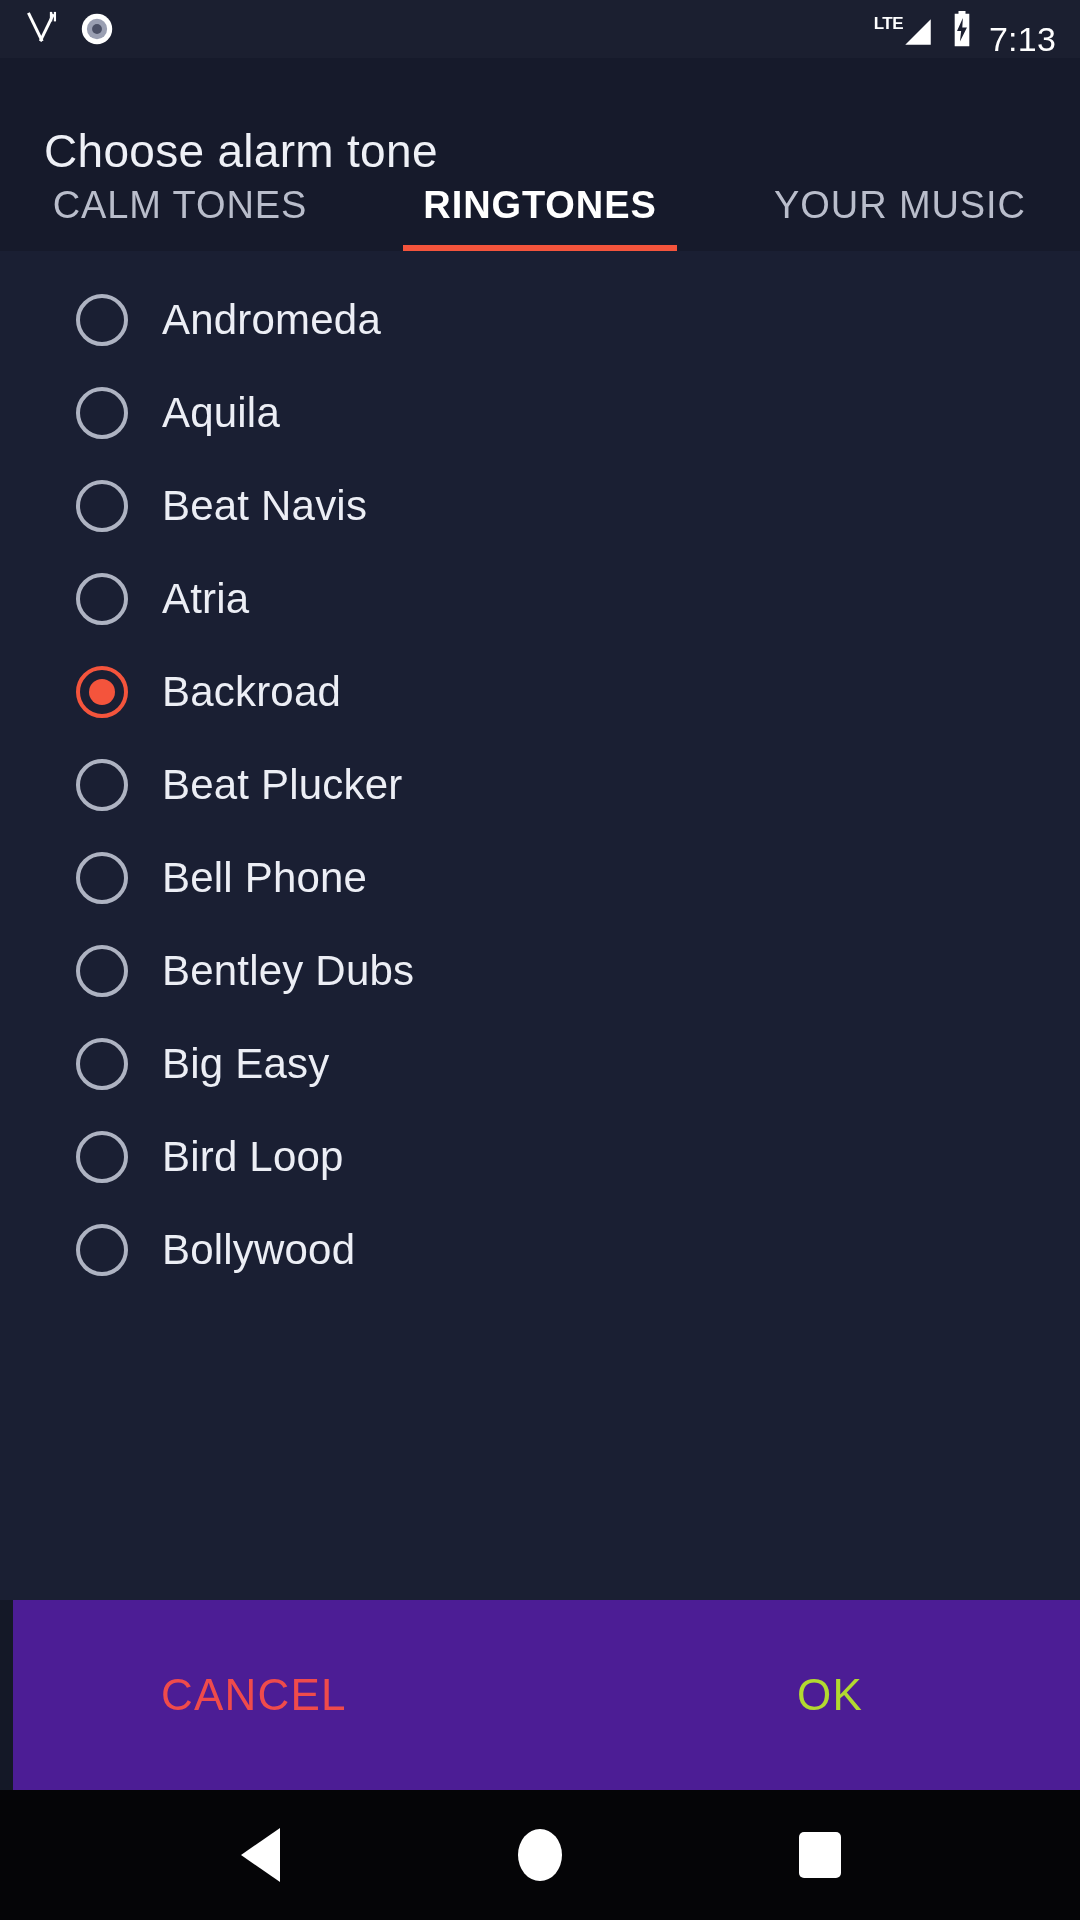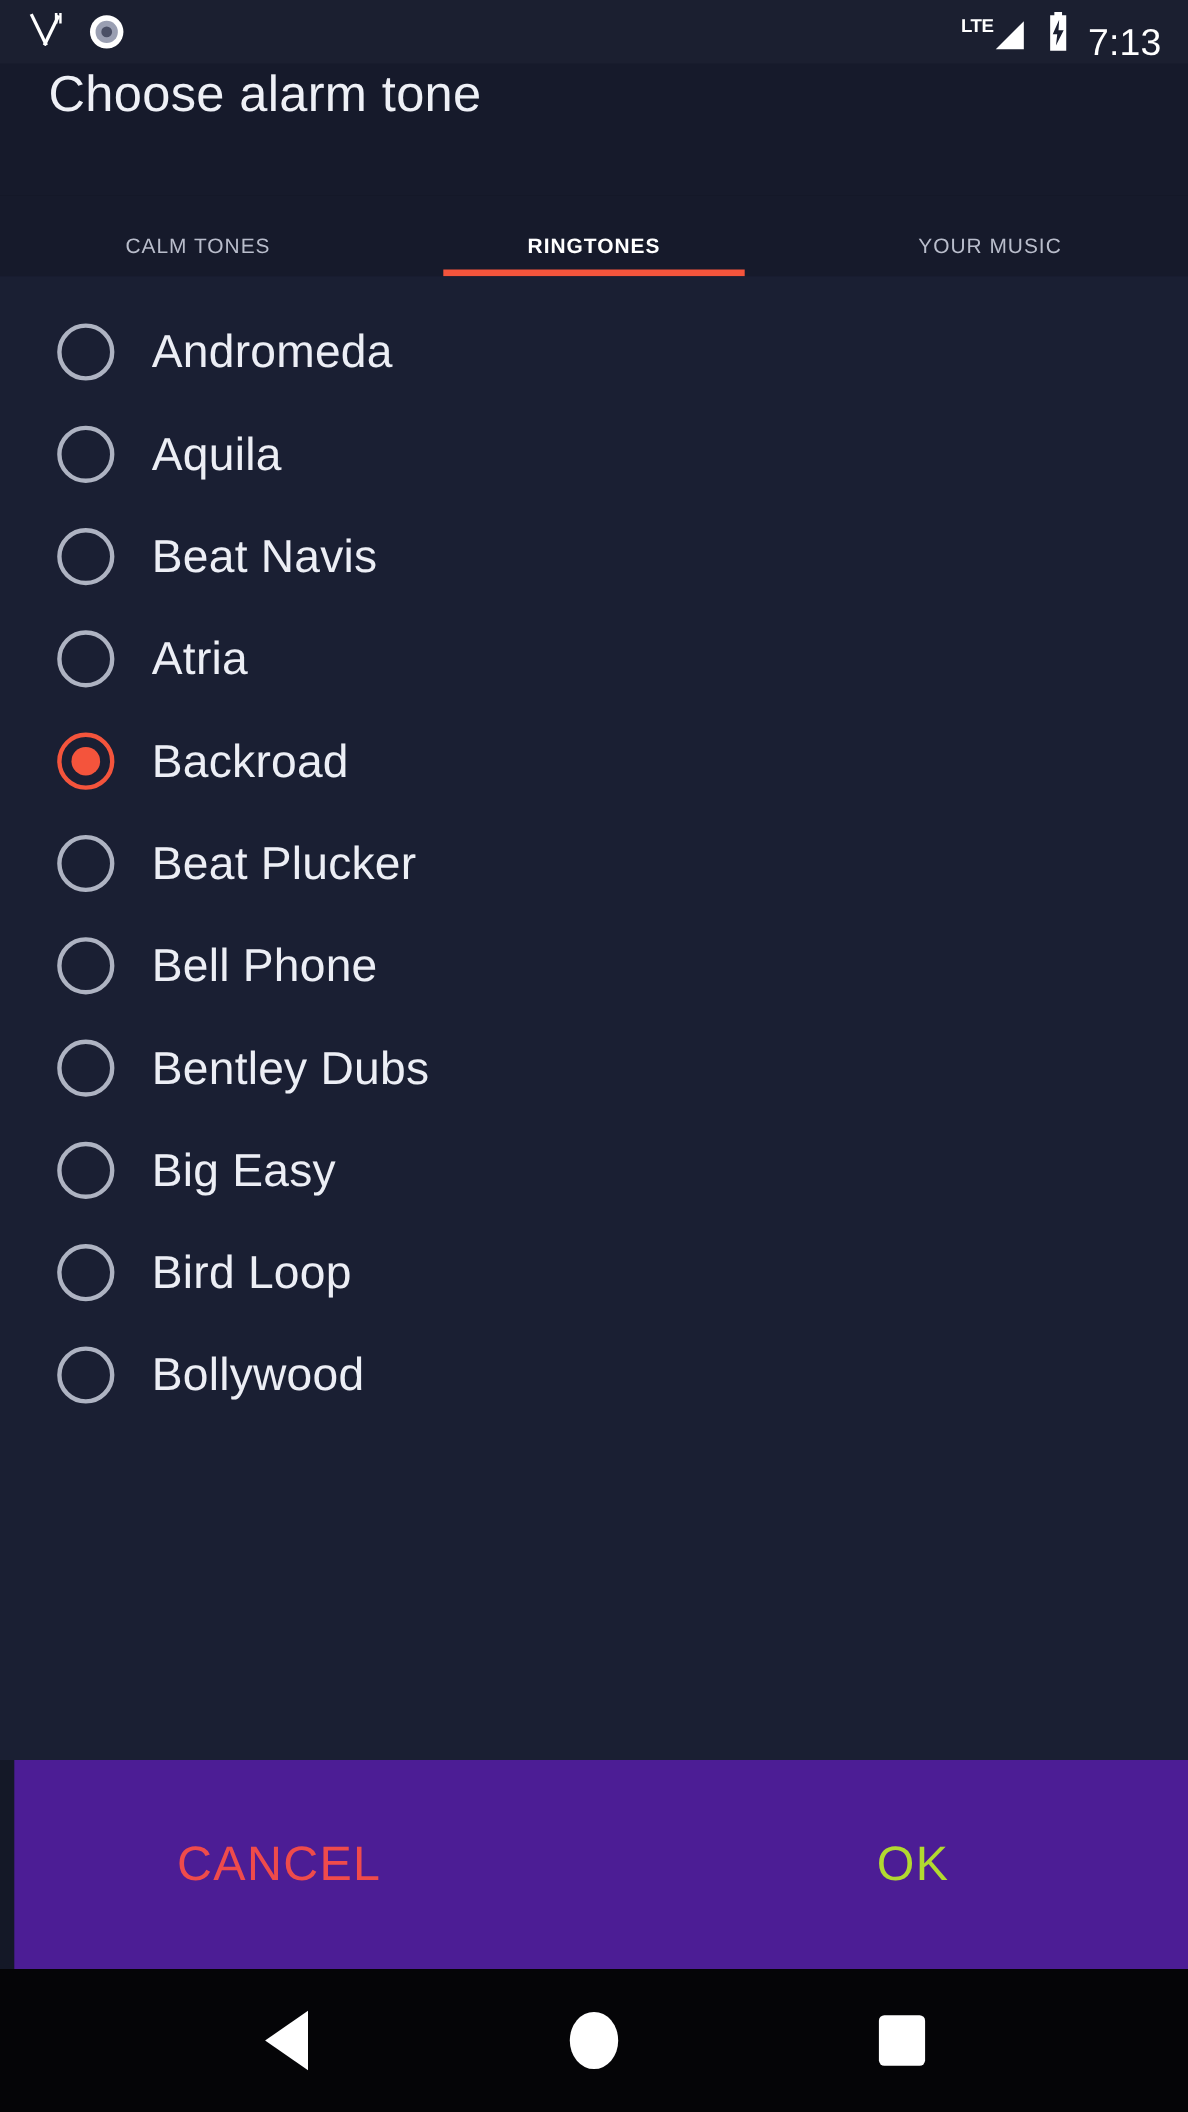--- a/index.html
+++ b/index.html
@@ -39,21 +39,21 @@
   .icon-battery { width:26px; height:38px; display:block; }
   .sb-time {
     color:#ffffff; font-size:34px; font-weight:400;
     letter-spacing:0.2px; line-height:1;margin-top:20px;
   }
 
   
   #header {
     flex:0 0 120px;
     background:#161a2b;
-    display:flex; align-items:flex-start;
+    display:flex; align-items:flex-end;
     padding-left:44px;
   }
   #page-title {
     color:#eef0f6;
     font-size:46px;
     font-weight:300;
     letter-spacing:0.3px;
   }
 
   
@@ -64,25 +64,24 @@
     position:relative;
   }
   .tab {
     flex:1;
     display:flex; align-items:flex-start; justify-content:center;
     padding-top:6px;
     cursor:pointer;
     position:relative;
   }
   .tab-label {
-    font-size:19px;
+    font-size:38px;
     letter-spacing:0.9px;
     color:#b9bdcb;
     font-weight:400;
-    margin-top:30px;
   }
   .tab.active .tab-label {
     color:#ffffff;
     font-weight:700;
   }
   .tab-indicator {
     position:absolute;
     bottom:0; left:12%; width:76%;
     height:6px;
     background:#f4543c;
@@ -91,21 +90,21 @@
   
   #tone-list {
     flex:1 1 auto;
     background:#1a1f33;
     overflow:hidden;
     padding-top:22px;
   }
   .tone-row {
     height:93px;
     display:flex; align-items:center;
-    padding-left:52px;
+    padding-left:76px;
     cursor:pointer;
   }
   .radio {
     width:52px; height:52px;
     border-radius:50%;
     border:4px solid #aeb3c2;
     flex:0 0 52px;
     position:relative;
     background:transparent;
   }

